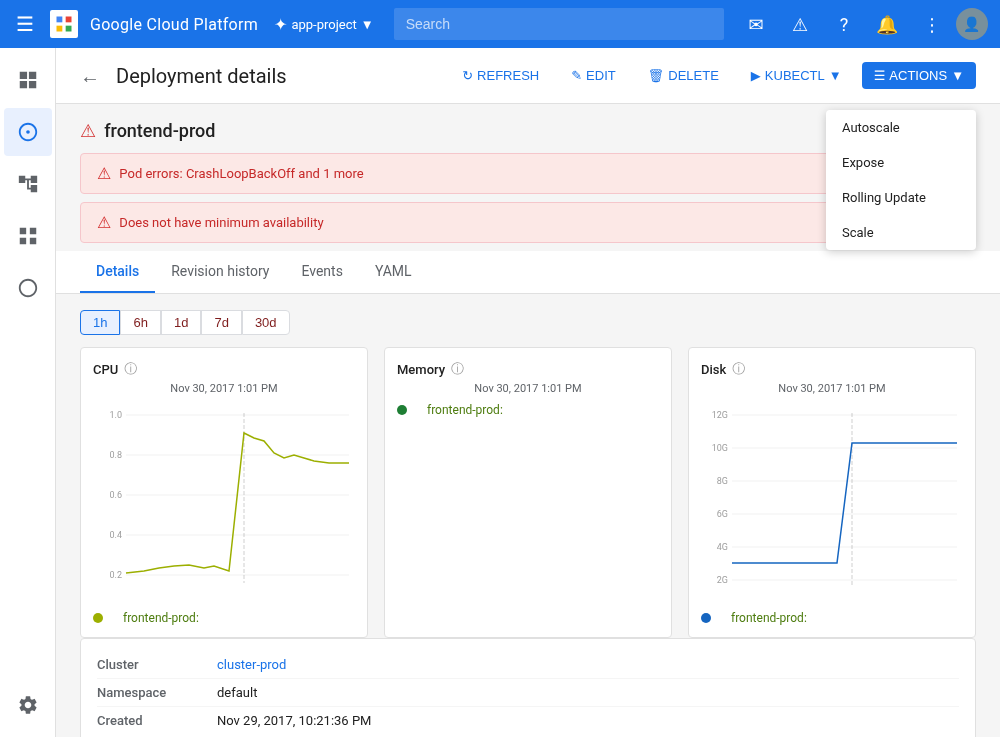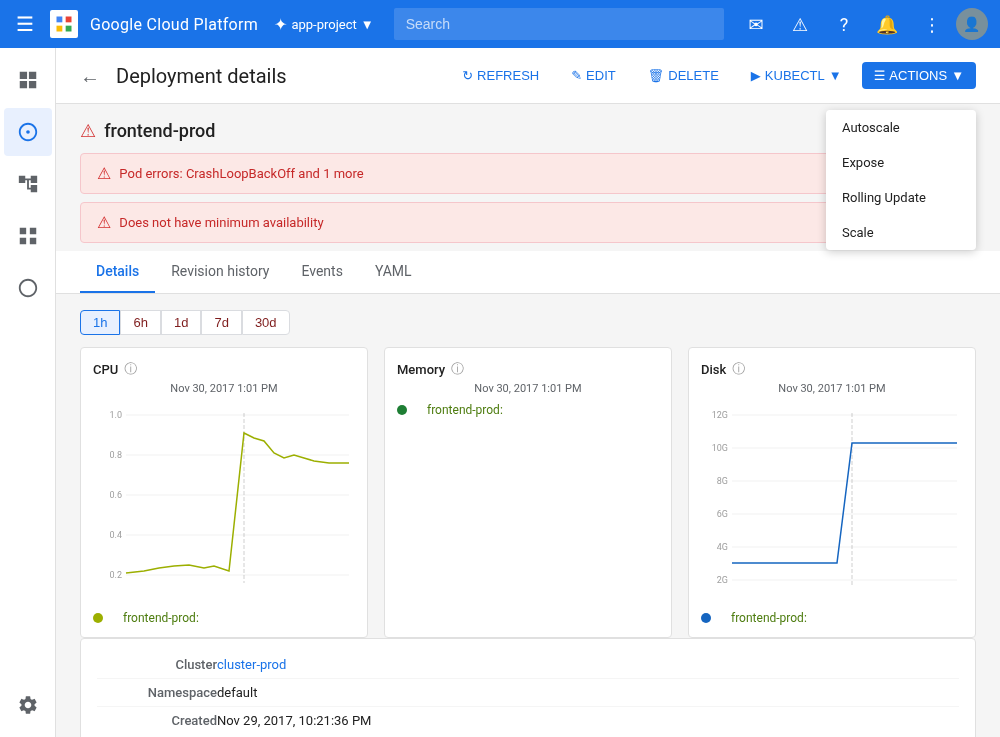--- a/index.html
+++ b/index.html
@@ -78,21 +78,21 @@
 
     
     .chart-svg { width: 100%; height: 100%; }
 
     
     .legend { display: flex; align-items: center; gap: 20px; font-size: 12px; color: #4d7c0f; margin-top: 8px; }
     .legend-dot { width: 10px; height: 10px; border-radius: 50%; }
 
     
     .info-table { background: white; border: 1px solid #e0e0e0; border-radius: 4px; padding: 12px 16px; }
-    .info-row { display: flex; padding: 6px 0; border-bottom: 1px solid #f5f5f5; text-align: right; }
+    .info-row { display: flex; padding: 6px 0; border-bottom: 1px solid #f5f5f5; }
     .info-row:last-child { border-bottom: none; }
     .info-label { width: 120px; color: #5f6368; font-size: 13px; font-weight: 500; }
     .info-value { color: #212121; font-size: 13px; }
     .info-link { color: #1a73e8; text-decoration: none; cursor: pointer; }
 
     
     .content::-webkit-scrollbar { width: 8px; }
     .content::-webkit-scrollbar-track { background: #f1f1f1; }
     .content::-webkit-scrollbar-thumb { background: #bdbdbd; border-radius: 4px; }
   </style>

